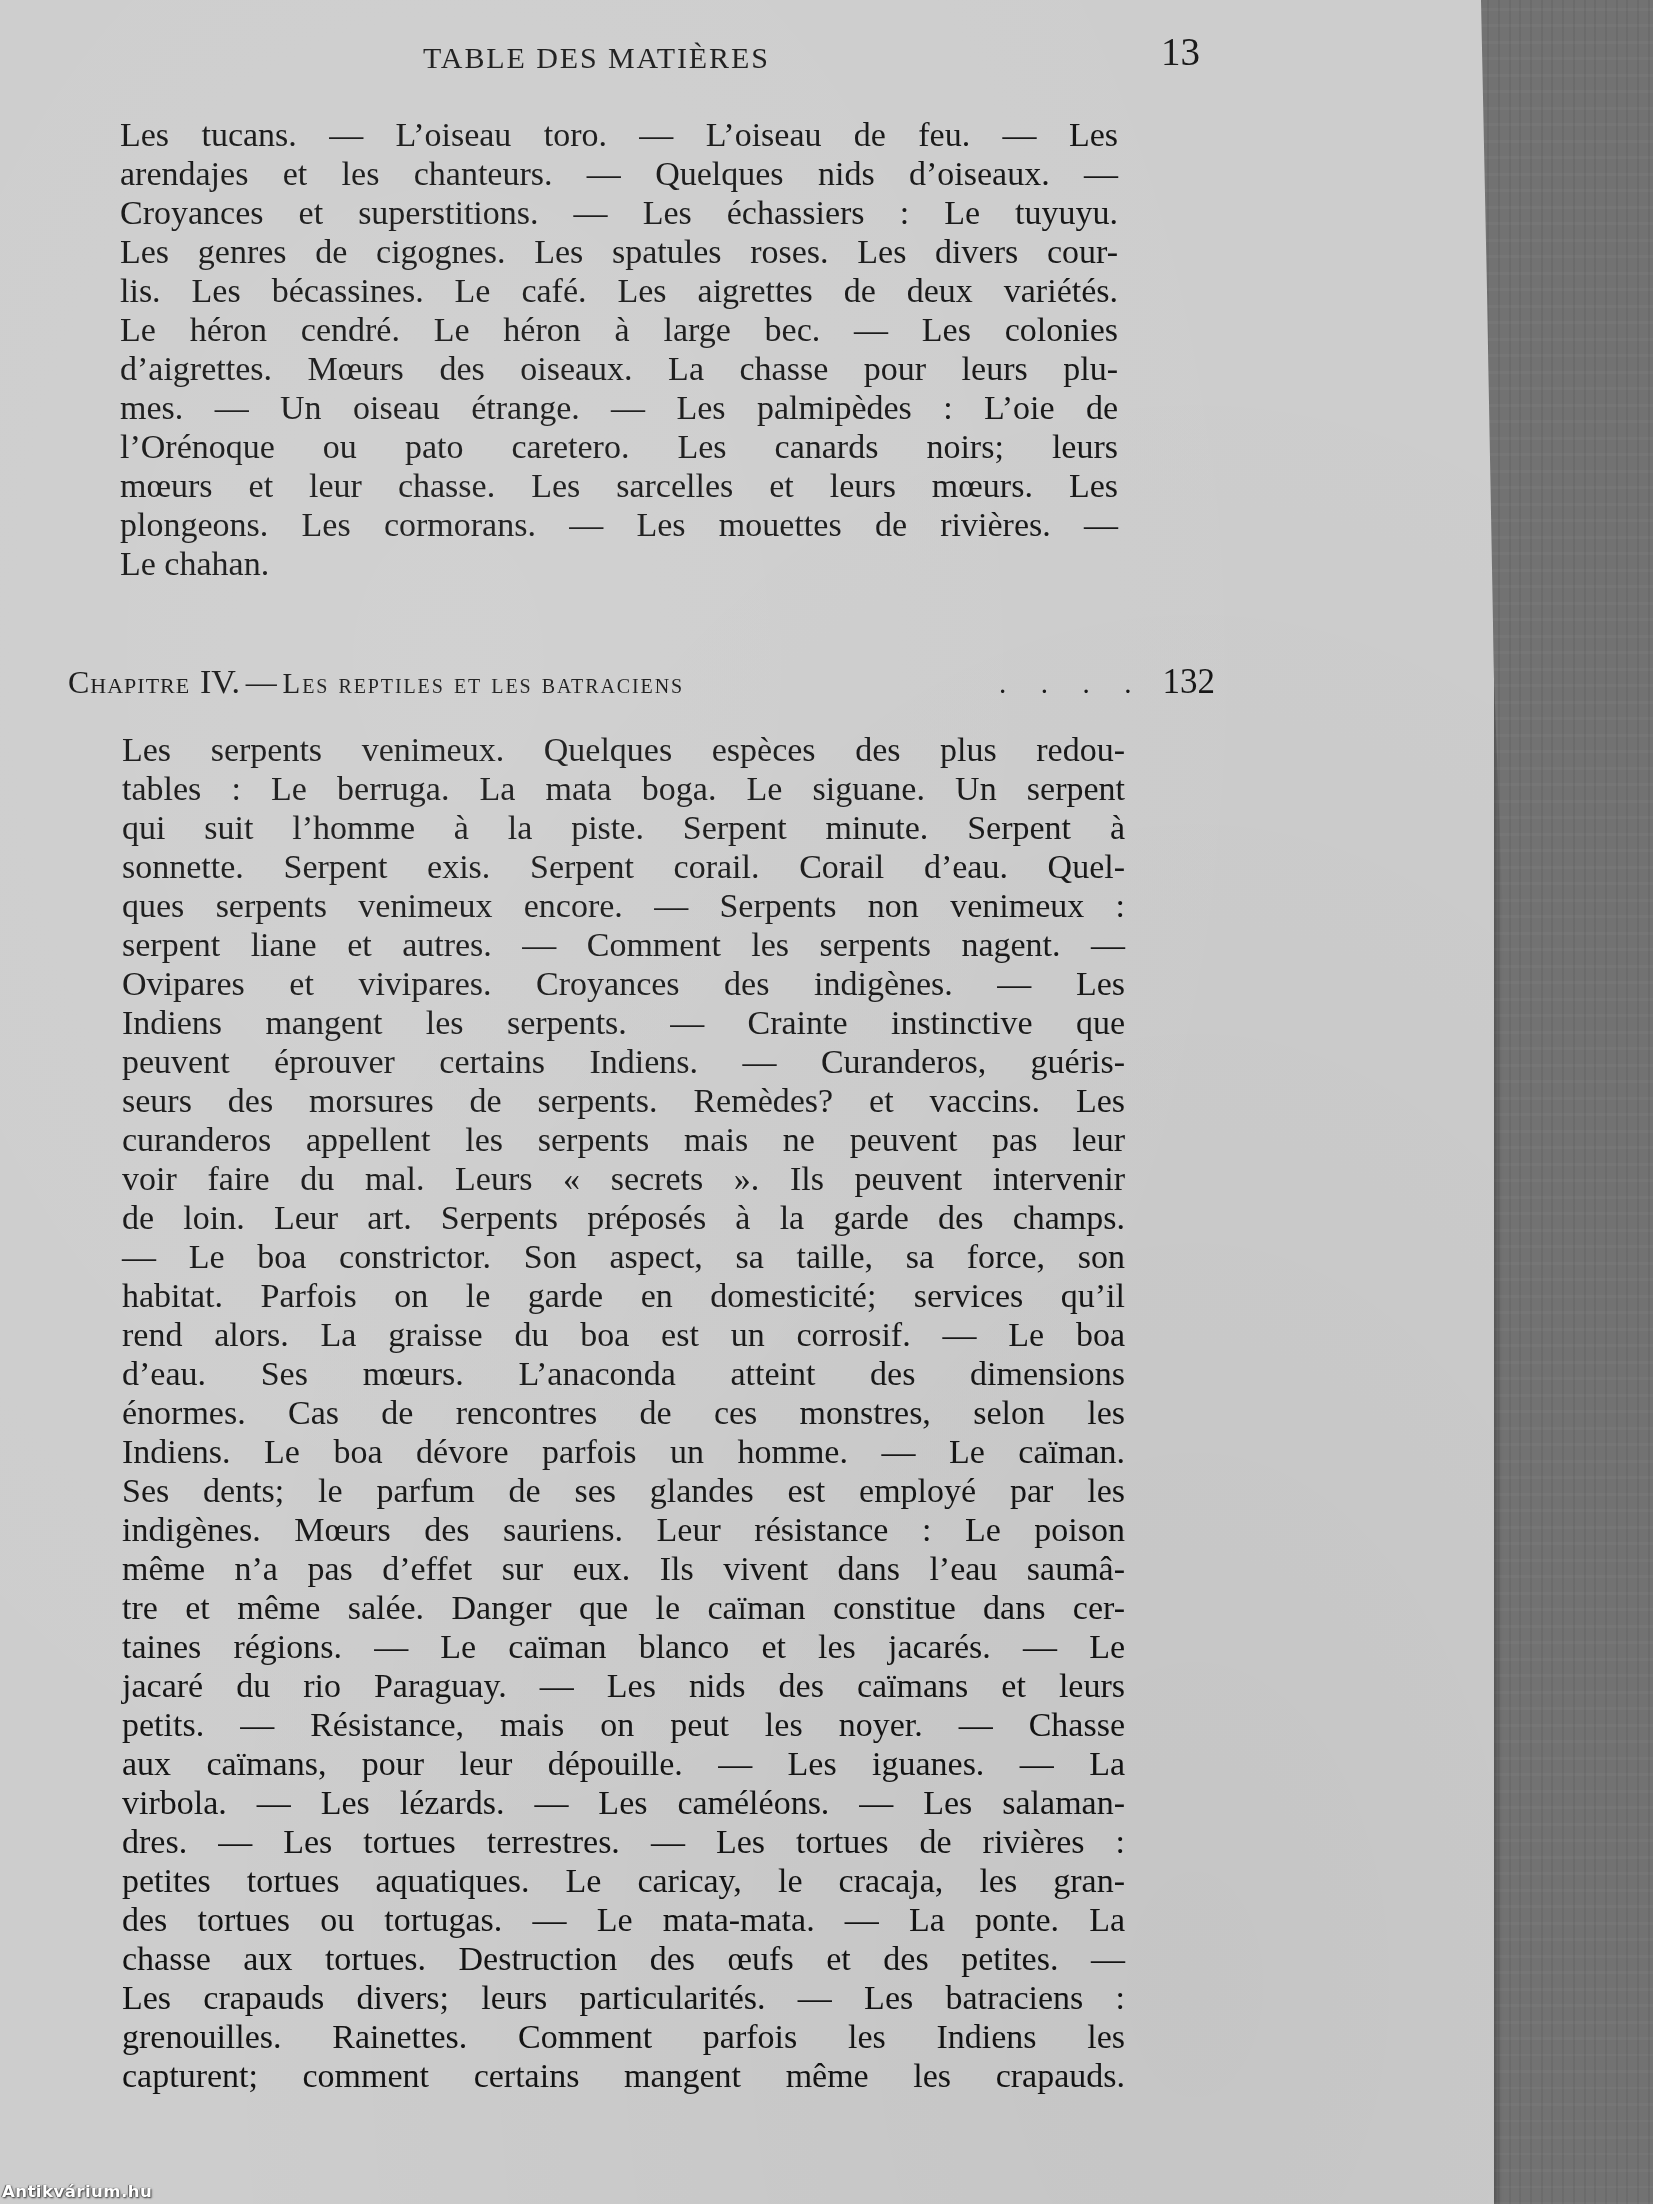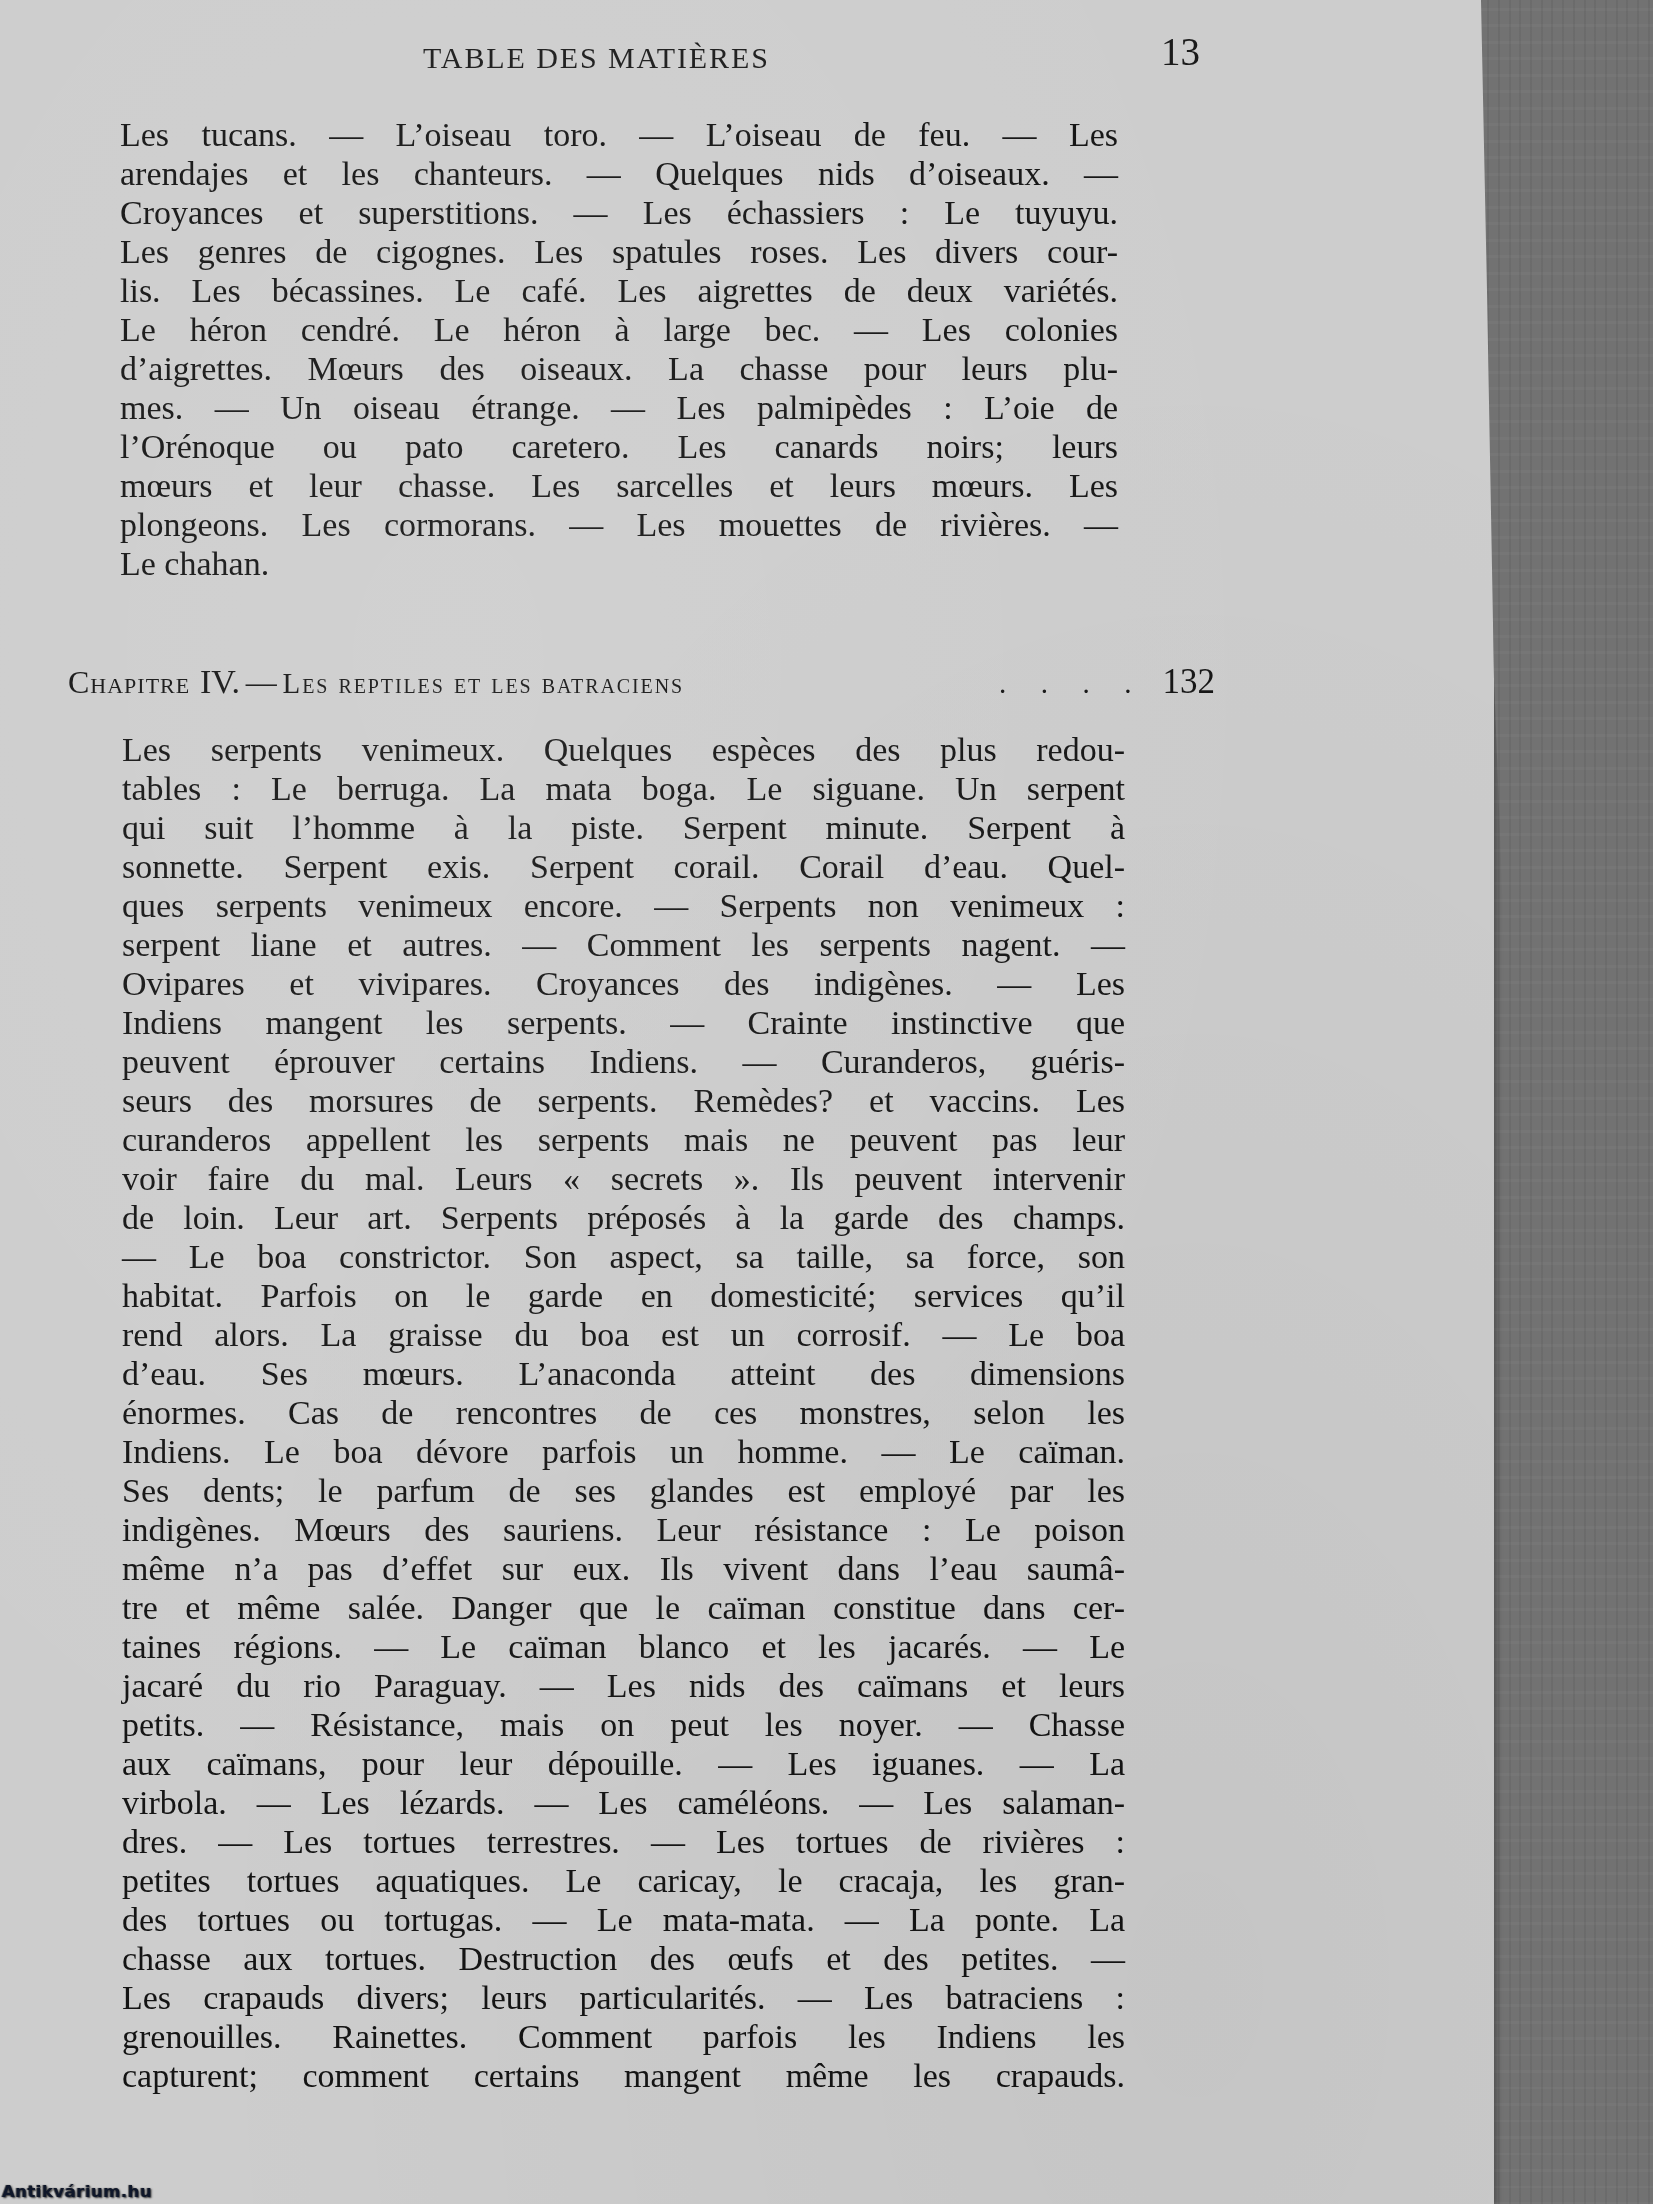--- a/index.html
+++ b/index.html
@@ -121,21 +121,21 @@
     .chapter-heading .ch-page {
       font-size: 35px;
     }
     .watermark {
       position: absolute;
       left: 1.9px;
       bottom: 3.9px;
       font-family: "DejaVu Sans", sans-serif;
       font-weight: bold;
       font-size: 16.5px;
-      color: #0f172a;
+      color: #ffffff;
       text-shadow: 1px 1px 1.9px #333, -1px 0 1px #555;
       letter-spacing: 0.5px;
     }
   </style>
 </head>
 <body>
 
 <div class="backdrop"></div>
 
 <div class="page">

